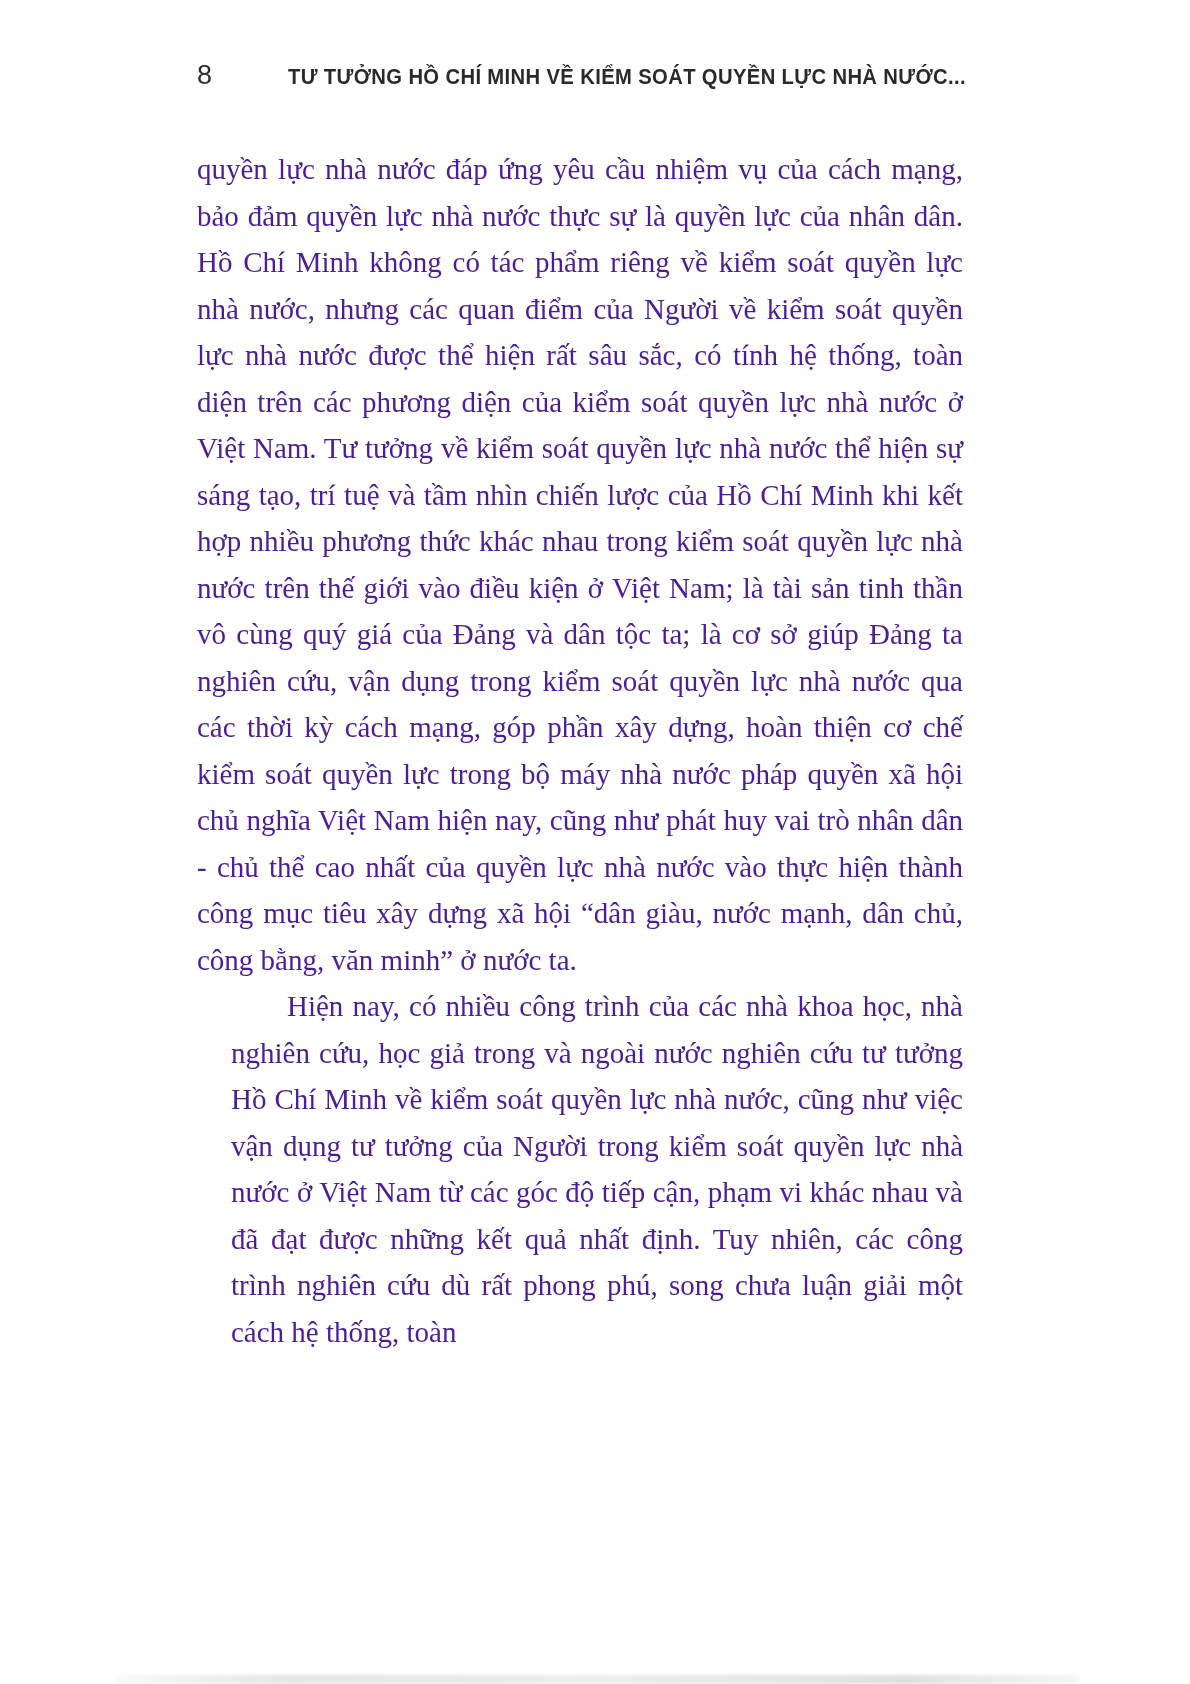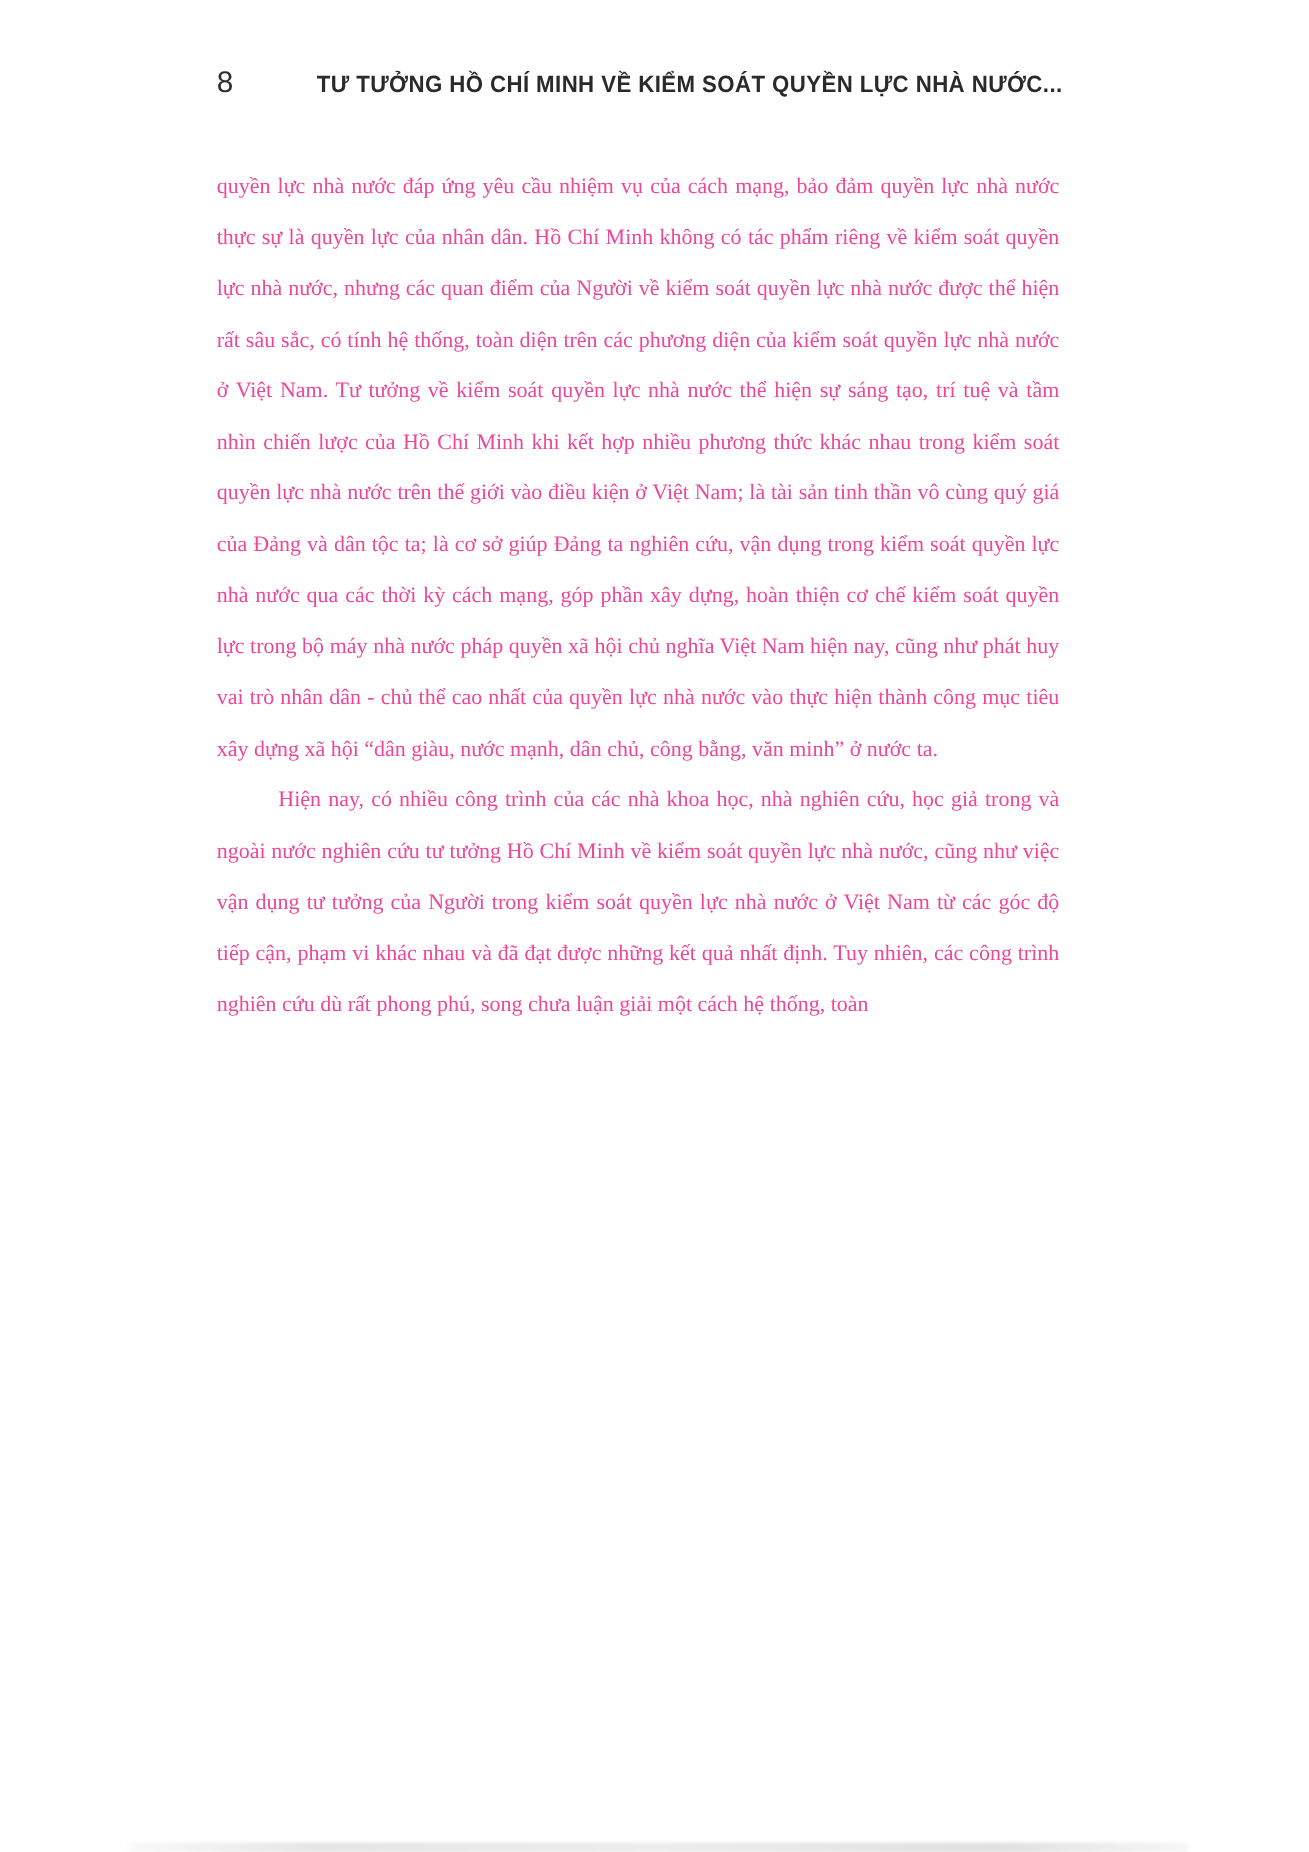--- a/index.html
+++ b/index.html
@@ -42,32 +42,33 @@
     letter-spacing: 0.4px;
     color: #2a2a2a;
     transform: scaleX(0.94);
     transform-origin: left center;
   }
   .body-text {
     position: absolute;
     top: 146px;
     left: 197px;
     width: 766px;
-    font-size: 20px;
+    font-size: 29px;
     line-height: 46.5px;
     text-align: justify;
     text-justify: inter-word;
-    color: #ec4899;
+    color: #4c1d95;
   }
   .para {
     margin: 0;
     padding: 0;
   }
   .para + .para {
     margin-top: 0;
+    margin-left: 34px;
   }
   .para.indented {
     text-indent: 56px;
   }
   .scan-artifact {
     position: absolute;
     bottom: 0;
     left: 115px;
     right: 110px;
     height: 9px;

